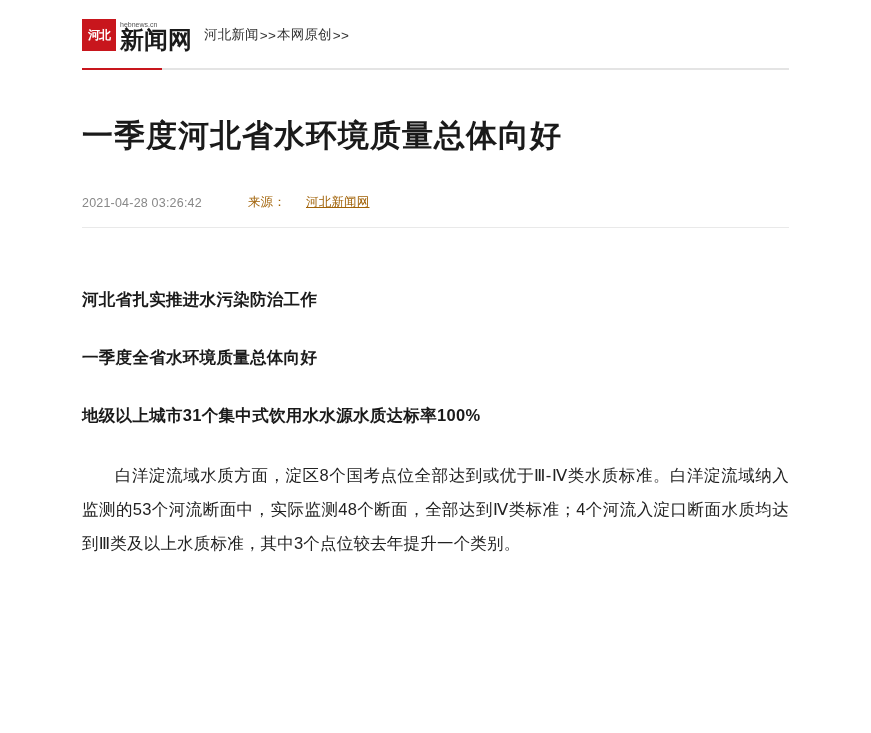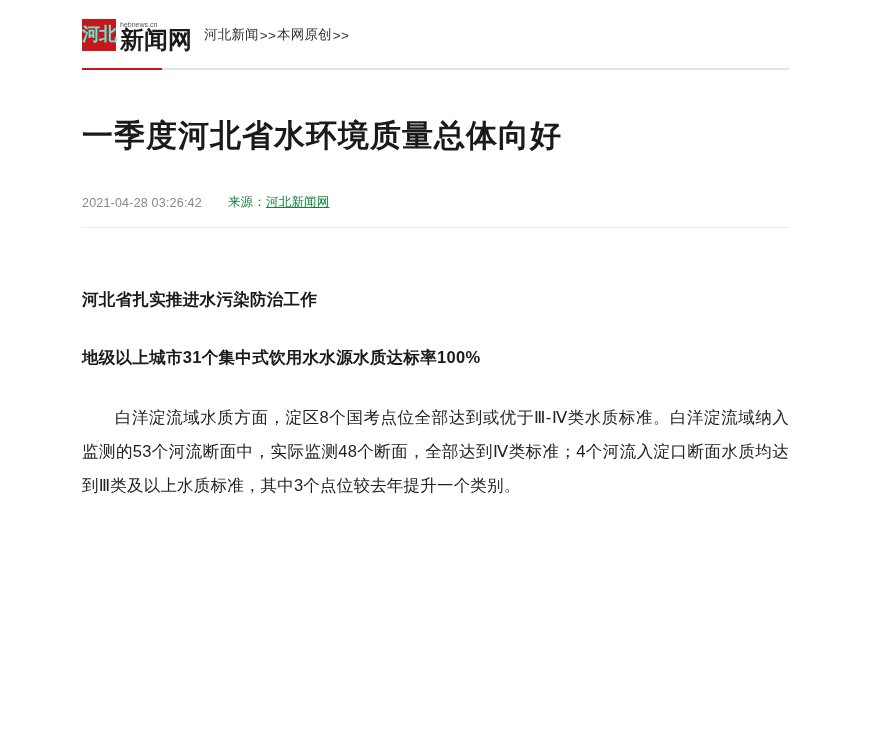--- a/index.html
+++ b/index.html
@@ -38,26 +38,26 @@
   .logo-mark {
     width: 34px;
     height: 32px;
     background: #c8161d;
     display: flex;
     align-items: center;
     justify-content: center;
     position: relative;
   }
   .logo-mark-inner {
-    color: #5eead4;
-    font-size: 18px;
+    color: #ffffff;
+    font-size: 12px;
     font-weight: bold;
     line-height: 1;
     letter-spacing: -1px;
-    font-family: Liberation Mono, monospace;
+    font-family: Liberation Sans, sans-serif;
   }
   .logo-text-wrap {
     margin-left: 4px;
     display: flex;
     flex-direction: column;
     justify-content: center;
     height: 32px;
   }
   .logo-en {
     font-size: 7px;
@@ -122,21 +122,21 @@
   }
   .meta-row {
     margin-top: 34px;
     font-size: 12.5px;
     color: #888888;
     display: flex;
     align-items: center;
     letter-spacing: 0.2px;
   }
   .meta-date { margin-right: 26px; }
-  .meta-source { color: #15803d; }
+  .meta-source { color: #a16207; margin-left: 20px; }
 
   .meta-rule {
     margin: 16px 82px 0 82px;
     height: 1px;
     background: #e9e9e9;
   }
 
   
   .article-body {
     padding: 56px 82px 0 82px;
@@ -194,18 +194,19 @@
       <span class="meta-date">2021-04-28 03:26:42</span>
       <span class="meta-source">来源：</span>
       <a href="#" class="meta-source">河北新闻网</a>
     </div>
   </div>
 
   <div class="meta-rule"></div>
 
   <div class="article-body">
     <p class="lead">河北省扎实推进水污染防治工作</p>
+    <p class="lead">一季度全省水环境质量总体向好</p>
     <p class="lead">地级以上城市31个集中式饮用水水源水质达标率100%</p>
 
     <p class="para spaced">白洋淀流域水质方面，淀区8个国考点位全部达到或优于Ⅲ-Ⅳ类水质标准。白洋淀流域纳入监测的53个河流断面中，实际监测48个断面，全部达到Ⅳ类标准；4个河流入淀口断面水质均达到Ⅲ类及以上水质标准，其中3个点位较去年提升一个类别。</p>
   </div>
 
 </div>
 
 </body></html>

